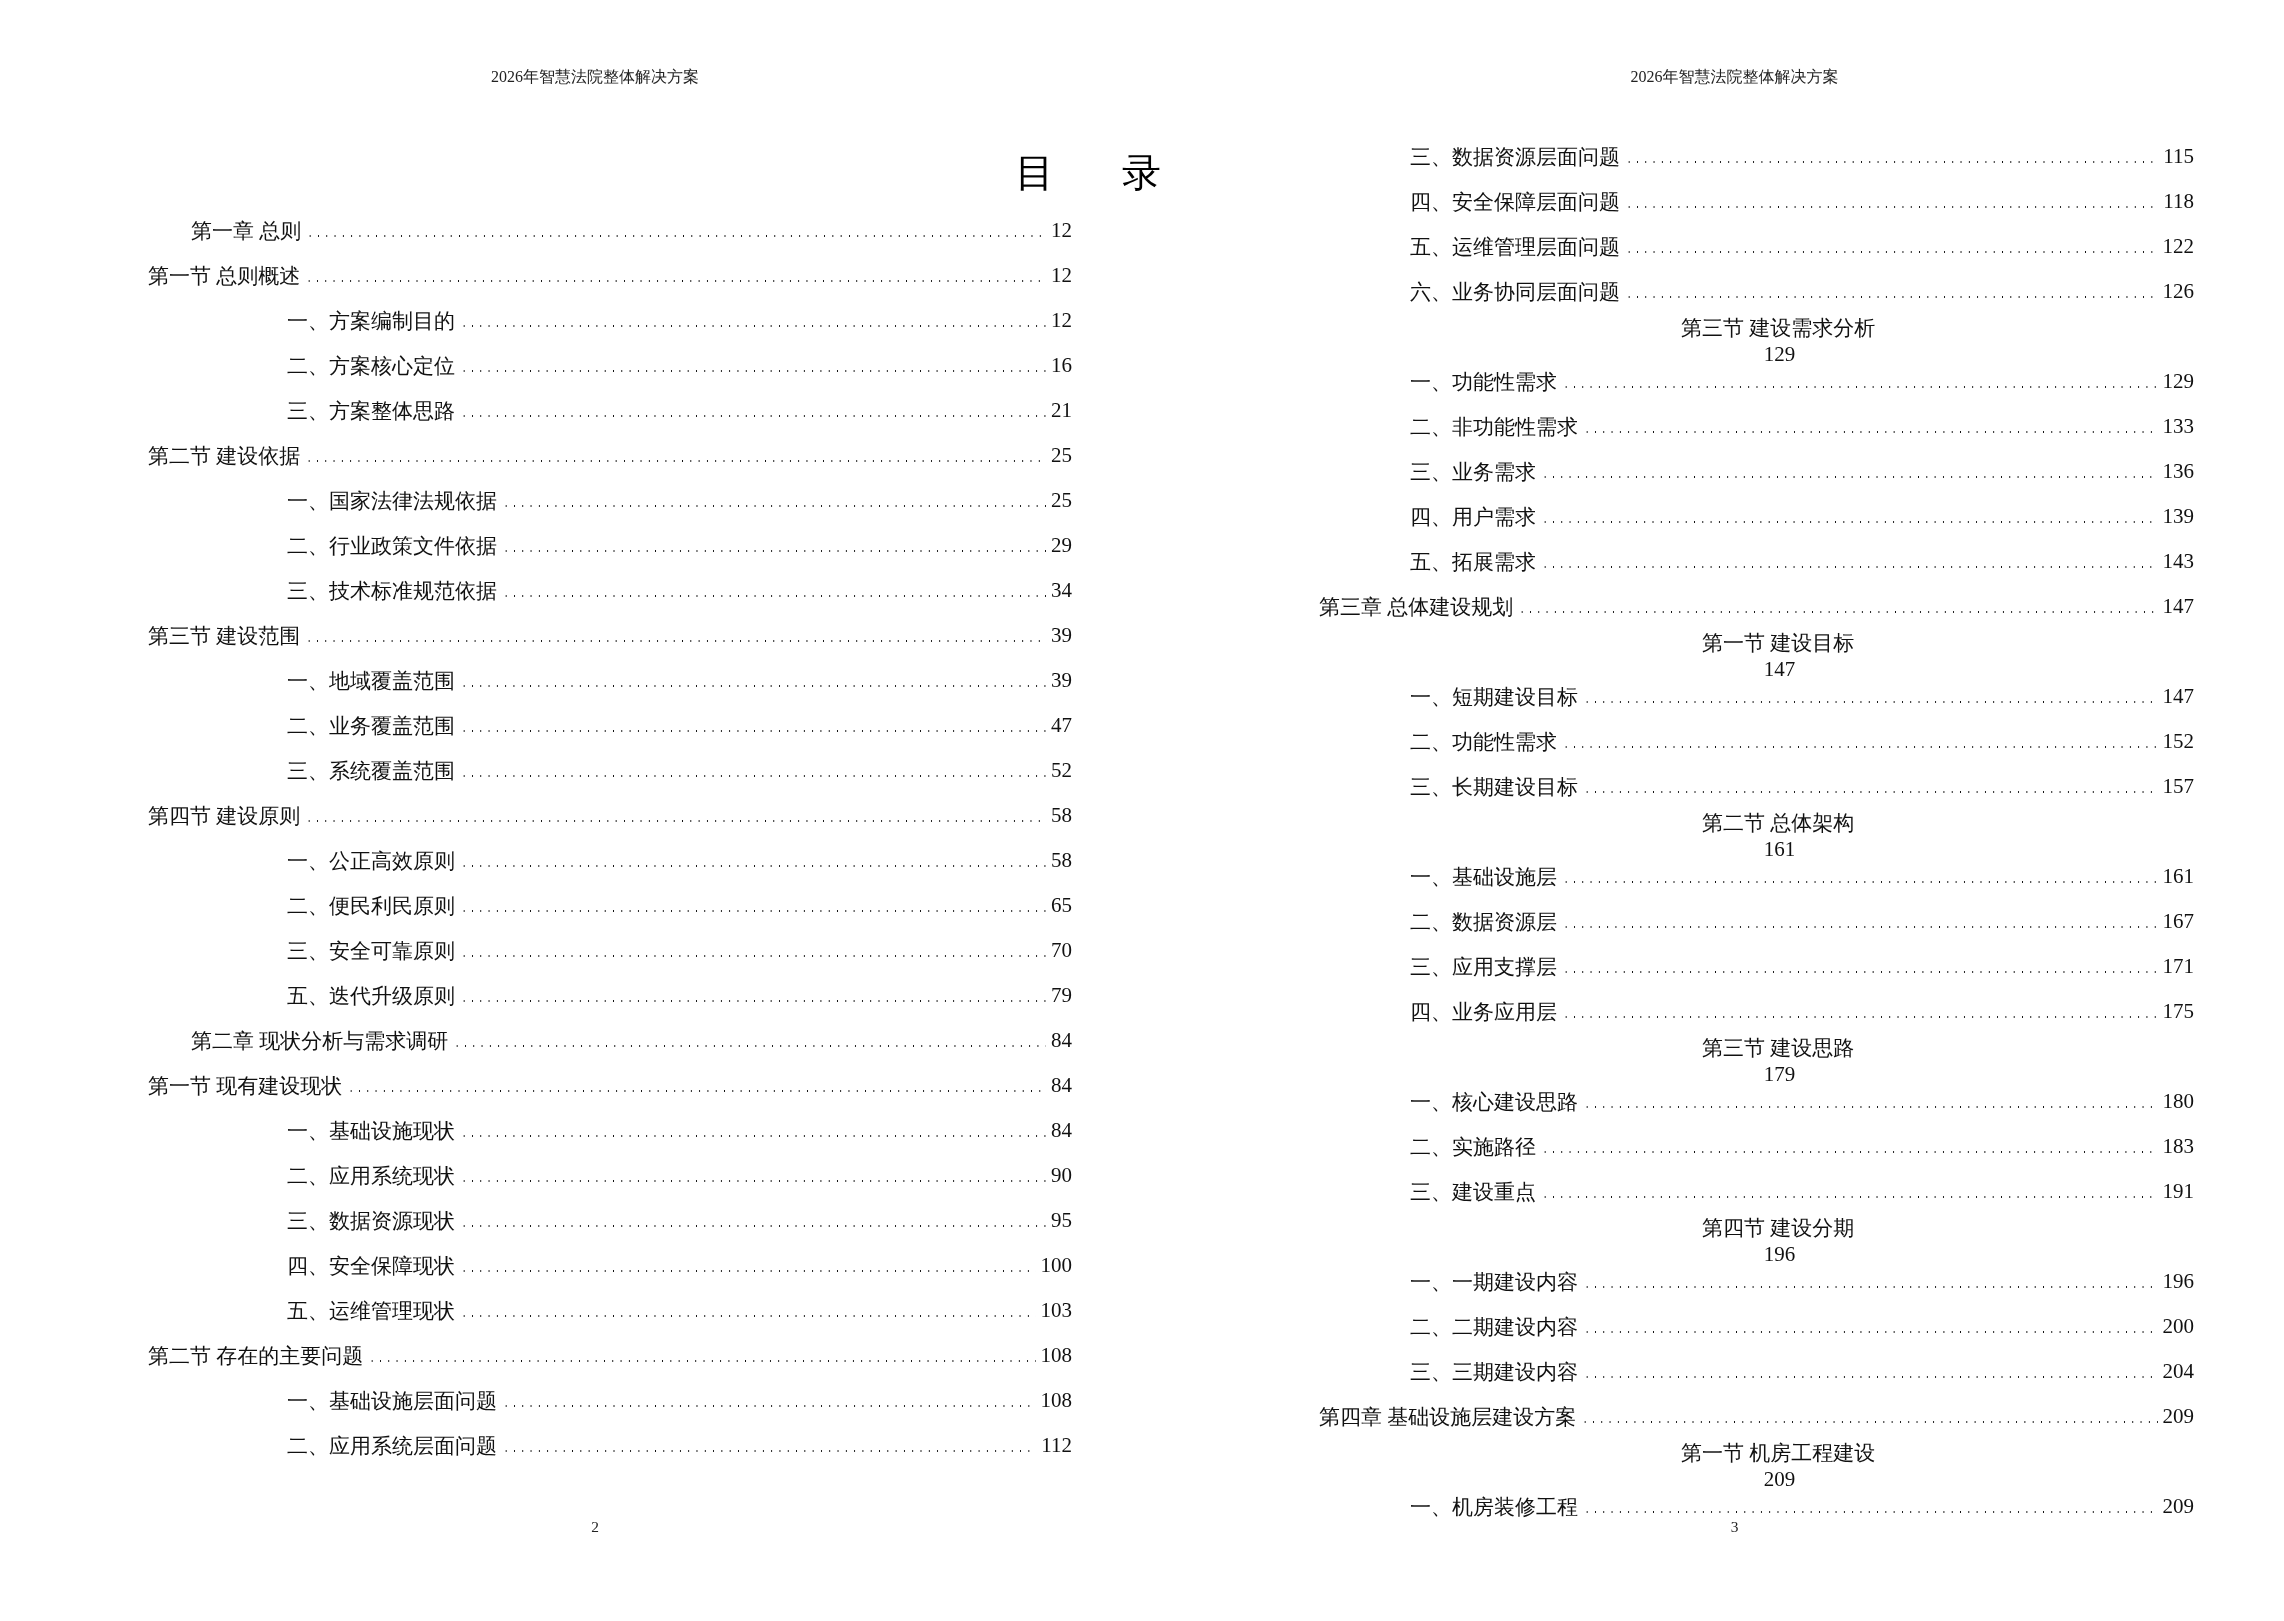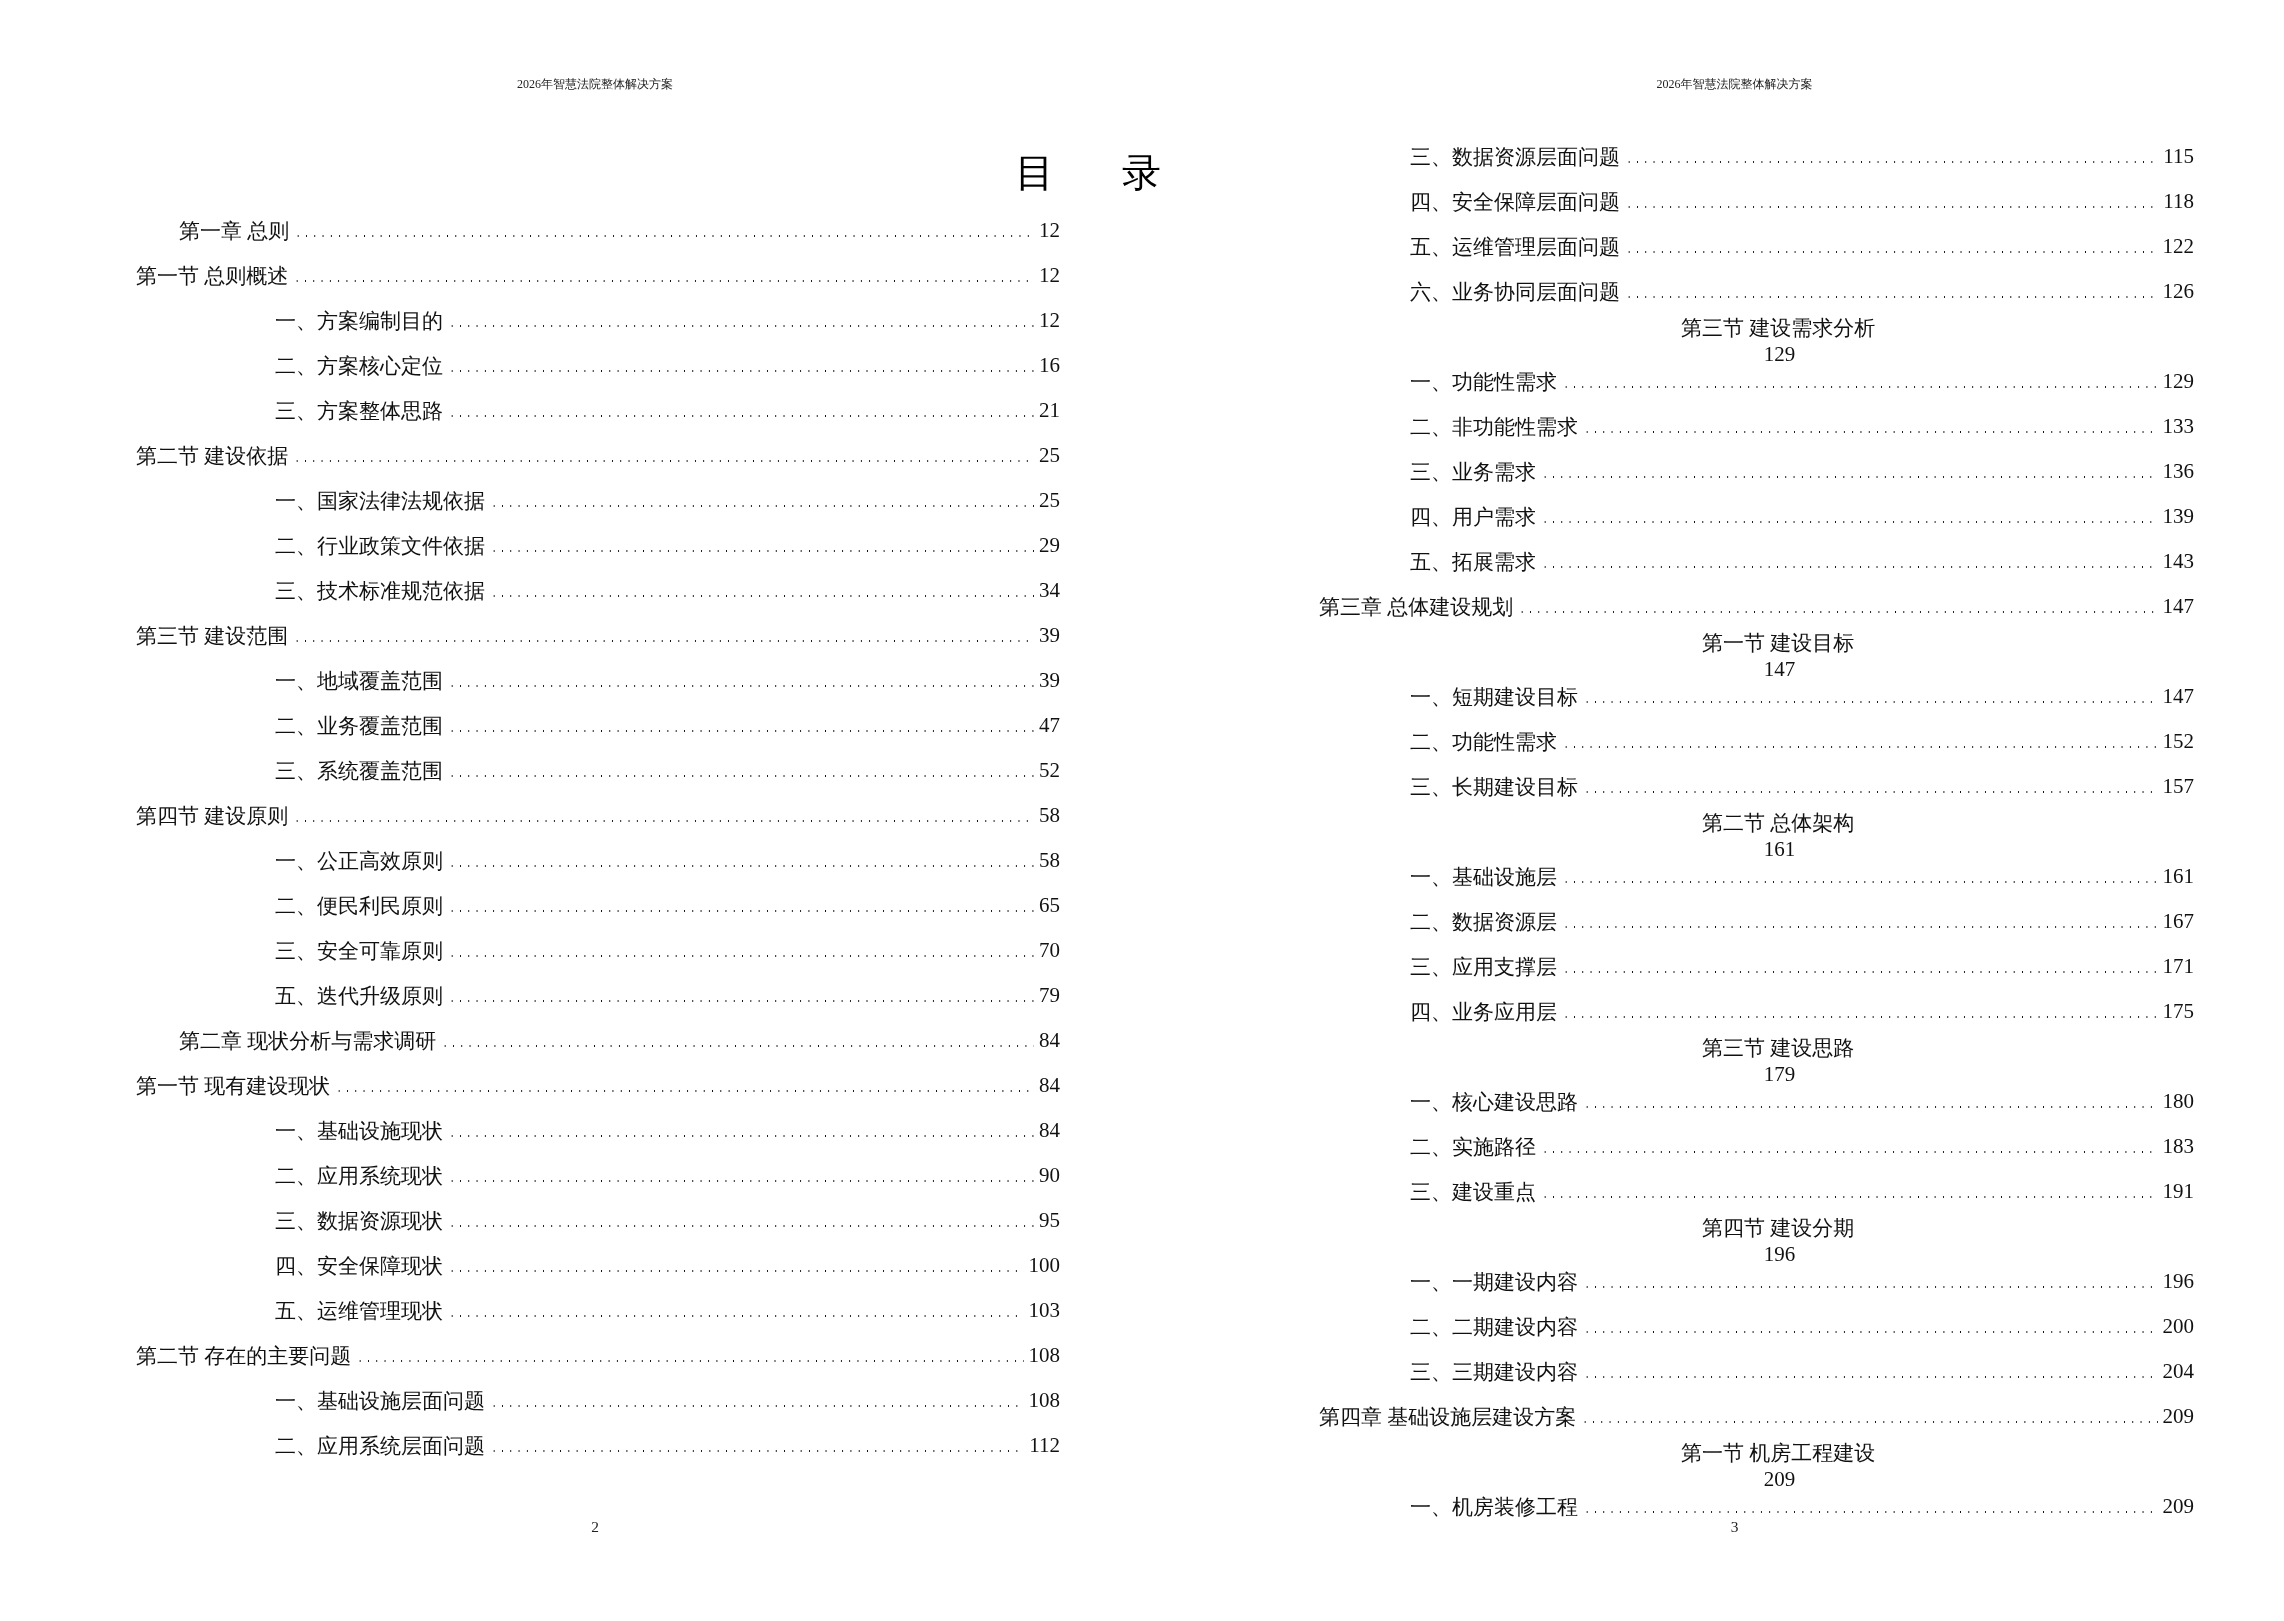--- a/index.html
+++ b/index.html
@@ -5,33 +5,33 @@
   html, body { margin: 0; padding: 0; background: #ffffff; }
   body {
     width: 2284px; height: 1622px; position: relative; overflow: hidden;
     font-family: "Liberation Serif", "DejaVu Serif", serif; color: #111111;
   }
   .page { position: absolute; top: 0; height: 1622px; }
   #page-left  { left: 0;    width: 1142px; }
   #page-right { left: 1142px; width: 1142px; }
 
   .running-header {
-    position: absolute; top: 76px; left: 0; right: 0; text-align: center;
-    font-size: 12px; letter-spacing: 0px; color: #222; font-family: Liberation Serif, serif;
+    position: absolute; top: 67px; left: 0; right: 0; text-align: center;
+    font-size: 16px; letter-spacing: 0px; color: #222; font-family: Liberation Serif, serif;
   }
   #page-left .running-header  { left: 0; width: 1190px; }
   #page-right .running-header { left: 0; width: 1185px; }
 
   .toc-title {
     position: absolute; top: 120px; left: 0; width: 1190px; text-align: right;
     font-size: 39px; letter-spacing: 29px; font-weight: normal; color: #000;
   }
 
   .toc-list { position: absolute; margin: 16px; padding: 0; list-style: none; }
-  #page-left .toc-list  { top: 192px; left: 4px; width: 1040px; }
+  #page-left .toc-list  { top: 192px; left: 16px; width: 1040px; }
   #page-right .toc-list { top: 118px; left: 0; width: 1036px; }
 
   .toc-row {
     height: 45px; display: flex; align-items: center; font-size: 21px;
     white-space: nowrap;
   }
   .toc-row .label { flex: 0 0 auto; padding-right: 2.9px; }
   .toc-row .leader {
     flex: 1 1 auto; overflow: hidden; height: 21px; position: relative;
     margin: 0 4.8px 0 1.9px;

